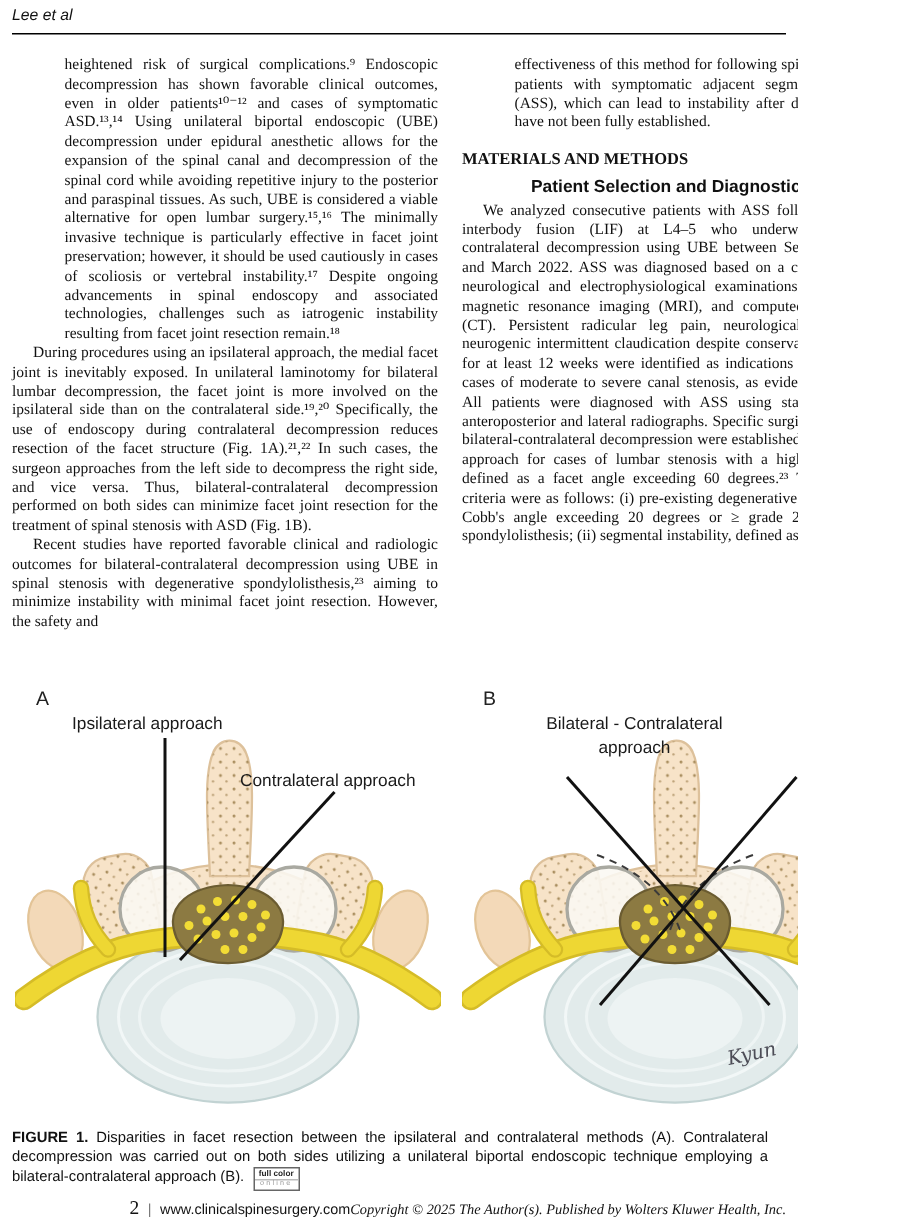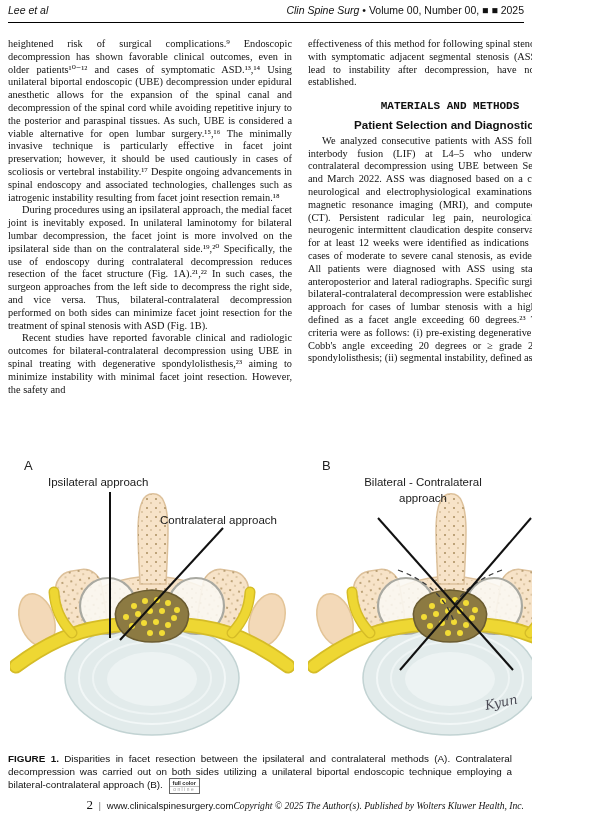--- a/index.html
+++ b/index.html
@@ -11,23 +11,23 @@
   .hdr .authors{font-style:italic;}
   .hdr .right{font-size:10.5px;}
   .hdr .journal{font-style:italic;}
   .hdr-rule{position:absolute;top:22px;left:8px;right:8px;height:0;border-top:1.6px solid #000;}
   
   .col{position:absolute;top:38px;width:284px;font-size:10.35px;line-height:12.8px;
        text-align:justify;}
   .col-left{left:8px;}
   .col-right{left:308px;}
   .col p{margin:0;text-indent:14px;}
-  .col p.noindent{text-indent:0;}
-  .sec-heading{font-family:Liberation Mono, monospace;font-weight:bold;
-       font-size:11px;text-align:center;margin:11px 0 6px 0;}
+  .col p.noindent{text-indent:0;margin-left:35px;}
+  .sec-heading{font-family:Liberation Serif, serif;font-weight:bold;
+       font-size:11px;text-align:left;margin:11px 0 6px 0;}
   .sub-heading{font-family:"Liberation Sans","DejaVu Sans",sans-serif;font-weight:bold;
        font-size:11.6px;text-align:left;margin:0 0 3px 0;padding-left:46px;}
   
   .figure-area{position:absolute;top:452px;left:8px;right:8px;height:298px;}
   .panel{position:absolute;top:0;width:292px;height:298px;}
   .panel-a{left:0;}
   .panel-b{left:298px;}
   .panel-letter{position:absolute;top:6px;left:16px;
        font-family:"Liberation Sans","DejaVu Sans",sans-serif;font-size:13px;color:#222;}
   .panel svg{position:absolute;top:18px;left:2px;}
@@ -67,32 +67,27 @@
   .footer .right{font-family:"Liberation Serif","DejaVu Serif",serif;font-style:italic;
        font-size:9.6px;}
 </style>
 </head>
 <body>
 
 <div class="page">
 
   <div class="hdr">
     <span class="authors">Lee et al</span>
-    <span class="right">
-      <span class="journal">Clin Spine Surg</span>
-      <span>•</span>
-      <span>Volume 00, Number 00, ■ ■ 2025</span>
-    </span>
   </div>
   <div class="hdr-rule"></div>
 
   <div class="col col-left">
     <p class="noindent">heightened risk of surgical complications.⁹ Endoscopic decompression has shown favorable clinical outcomes, even in older patients¹⁰⁻¹² and cases of symptomatic ASD.¹³,¹⁴ Using unilateral biportal endoscopic (UBE) decompression under epidural anesthetic allows for the expansion of the spinal canal and decompression of the spinal cord while avoiding repetitive injury to the posterior and paraspinal tissues. As such, UBE is considered a viable alternative for open lumbar surgery.¹⁵,¹⁶ The minimally invasive technique is particularly effective in facet joint preservation; however, it should be used cautiously in cases of scoliosis or vertebral instability.¹⁷ Despite ongoing advancements in spinal endoscopy and associated technologies, challenges such as iatrogenic instability resulting from facet joint resection remain.¹⁸</p>
     <p>During procedures using an ipsilateral approach, the medial facet joint is inevitably exposed. In unilateral laminotomy for bilateral lumbar decompression, the facet joint is more involved on the ipsilateral side than on the contralateral side.¹⁹,²⁰ Specifically, the use of endoscopy during contralateral decompression reduces resection of the facet structure (Fig. 1A).²¹,²² In such cases, the surgeon approaches from the left side to decompress the right side, and vice versa. Thus, bilateral-contralateral decompression performed on both sides can minimize facet joint resection for the treatment of spinal stenosis with ASD (Fig. 1B).</p>
-    <p>Recent studies have reported favorable clinical and radiologic outcomes for bilateral-contralateral decompression using UBE in spinal treating with degenerative spondylolisthesis,²³ aiming to minimize instability with minimal facet joint resection. However, the safety and</p>
+    <p>Recent studies have reported favorable clinical and radiologic outcomes for bilateral-contralateral decompression using UBE in spinal stenosis with degenerative spondylolisthesis,²³ aiming to minimize instability with minimal facet joint resection. However, the safety and</p>
   </div>
 
   <div class="col col-right">
     <p class="noindent">effectiveness of this method for following spinal stenosis in patients with symptomatic adjacent segmental stenosis (ASS), which can lead to instability after decompression, have not been fully established.</p>
     <div class="sec-heading">MATERIALS AND METHODS</div>
     <div class="sub-heading">Patient Selection and Diagnostic Criteria</div>
     <p>We analyzed consecutive patients with ASS following lumbar interbody fusion (LIF) at L4–5 who underwent bilateral-contralateral decompression using UBE between September 2020 and March 2022. ASS was diagnosed based on a combination of neurological and electrophysiological examinations, preoperative magnetic resonance imaging (MRI), and computed tomography (CT). Persistent radicular leg pain, neurological deficits, or neurogenic intermittent claudication despite conservative treatment for at least 12 weeks were identified as indications for surgery in cases of moderate to severe canal stenosis, as evidenced by MRI. All patients were diagnosed with ASS using standard lumbar anteroposterior and lateral radiographs. Specific surgical criteria for bilateral-contralateral decompression were established, favoring this approach for cases of lumbar stenosis with a high facet angle, defined as a facet angle exceeding 60 degrees.²³ The exclusion criteria were as follows: (i) pre-existing degenerative scoliosis with Cobb's angle exceeding 20 degrees or ≥ grade 2 degenerative spondylolisthesis; (ii) segmental instability, defined as</p>
   </div>
 
   <div class="figure-area">

